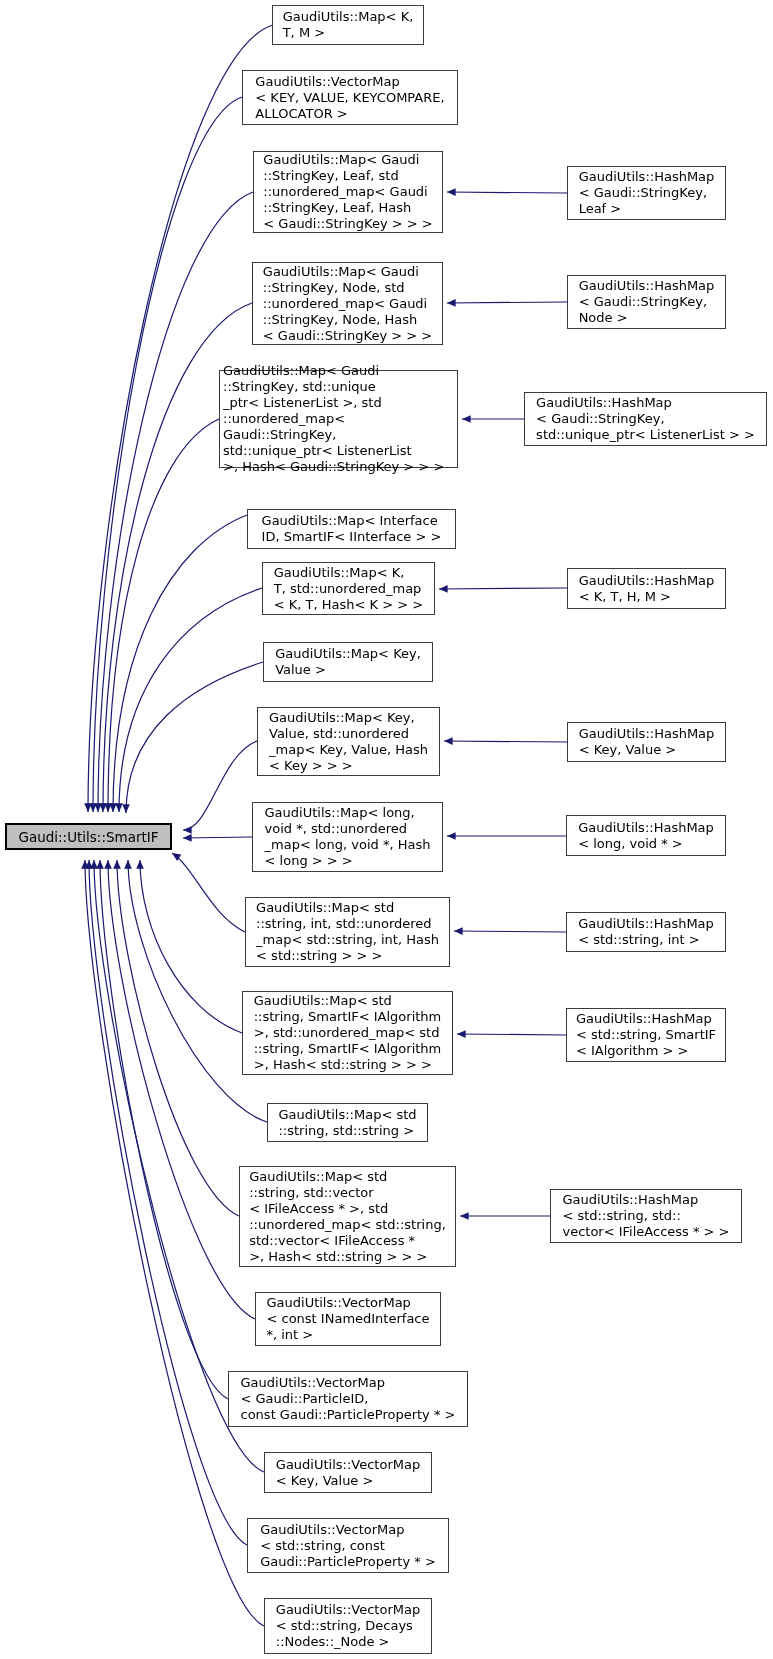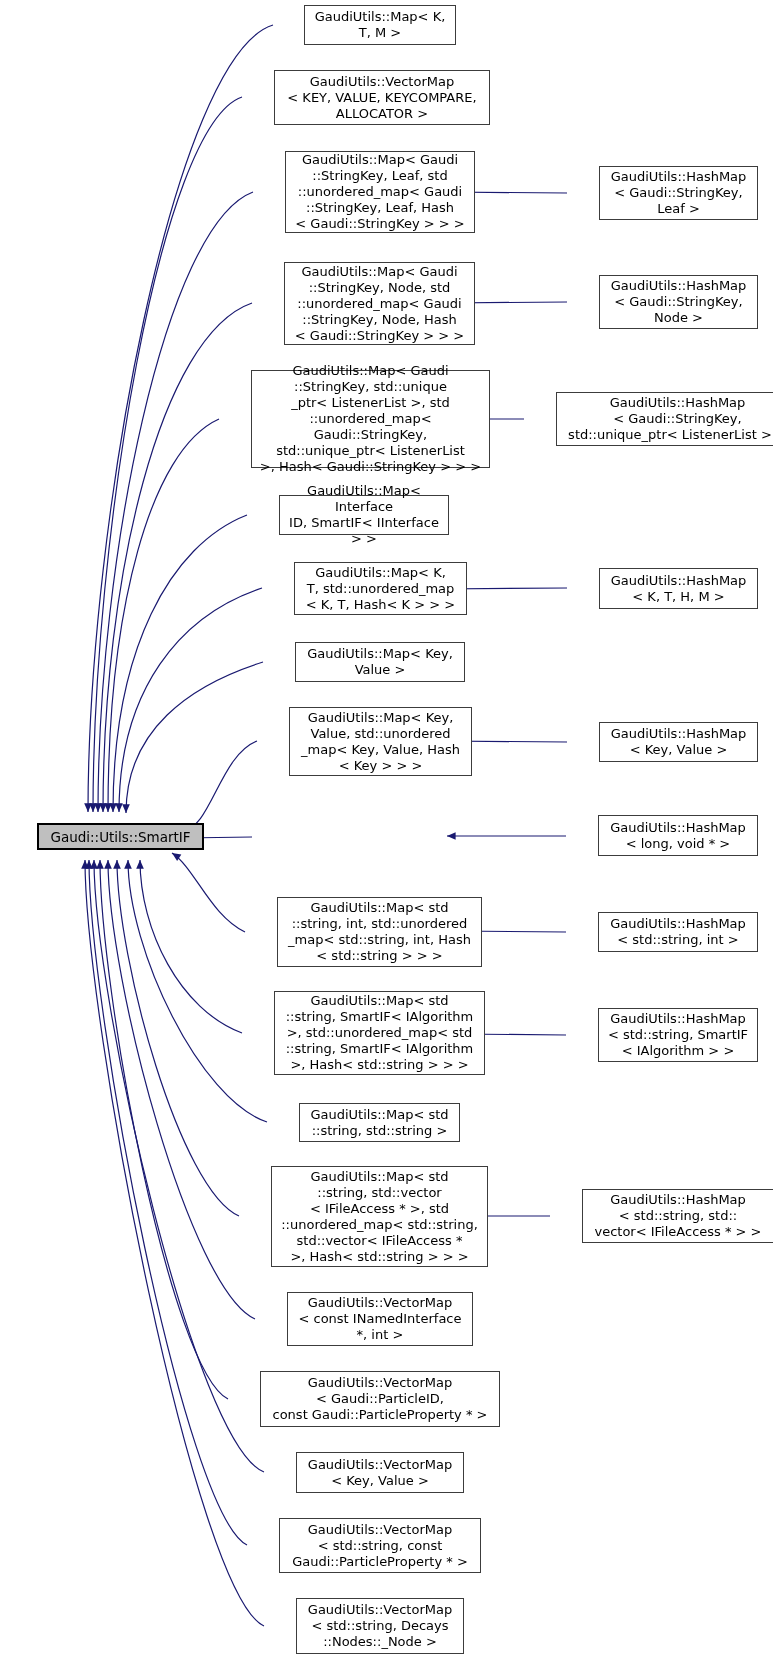--- a/index.html
+++ b/index.html
@@ -10,26 +10,24 @@
     font-family:"DejaVu Sans","Liberation Sans",sans-serif;
     color:#000000;
   }
   #edges{position:absolute;left:0;top:0;width:773px;height:1659px;}
   .node{
     position:absolute;
     box-sizing:border-box;
     border:1.3px solid #3c3c3c;
     background:#ffffff;
     display:flex;align-items:center;justify-content:center;
-    text-align:center;
     white-space:pre-line;
     font-size:13px;line-height:16px;
     padding:10px 3px;
     cursor:pointer;
-    margin-left:32px;
   }
   .base{
     border:2px solid #000000;
     background:#bfbfbf;
     font-size:13.5px;
     cursor:default;
   }
 </style>
 </head>
 <body>
@@ -91,31 +89,35 @@
 ::StringKey, Node, std
 ::unordered_map&lt; Gaudi
 ::StringKey, Node, Hash
 &lt; Gaudi::StringKey &gt; &gt; &gt;</div>
   <div class="node" style="left:219px;top:370px;width:239px;height:98px;">GaudiUtils::Map&lt; Gaudi
 ::StringKey, std::unique
 _ptr&lt; ListenerList &gt;, std
 ::unordered_map&lt; Gaudi::StringKey,
 std::unique_ptr&lt; ListenerList
 &gt;, Hash&lt; Gaudi::StringKey &gt; &gt; &gt;</div>
-  <div class="node" style="left:247px;top:495px;width:170px;height:40px;">GaudiUtils::Map&lt; Interface
+  <div class="node" style="left:247px;top:509px;width:209px;height:40px;">GaudiUtils::Map&lt; Interface
 ID, SmartIF&lt; IInterface &gt; &gt;</div>
   <div class="node" style="left:262px;top:562px;width:173px;height:53px;">GaudiUtils::Map&lt; K,
 T, std::unordered_map
 &lt; K, T, Hash&lt; K &gt; &gt; &gt;</div>
   <div class="node" style="left:263px;top:642px;width:170px;height:40px;">GaudiUtils::Map&lt; Key,
 Value &gt;</div>
   <div class="node" style="left:257px;top:707px;width:183px;height:69px;">GaudiUtils::Map&lt; Key,
 Value, std::unordered
 _map&lt; Key, Value, Hash
 &lt; Key &gt; &gt; &gt;</div>
+  <div class="node" style="left:252px;top:802px;width:191px;height:70px;">GaudiUtils::Map&lt; long,
+void *, std::unordered
+_map&lt; long, void *, Hash
+&lt; long &gt; &gt; &gt;</div>
   <div class="node" style="left:245px;top:897px;width:205px;height:70px;">GaudiUtils::Map&lt; std
 ::string, int, std::unordered
 _map&lt; std::string, int, Hash
 &lt; std::string &gt; &gt; &gt;</div>
   <div class="node" style="left:242px;top:991px;width:211px;height:84px;">GaudiUtils::Map&lt; std
 ::string, SmartIF&lt; IAlgorithm
 &gt;, std::unordered_map&lt; std
 ::string, SmartIF&lt; IAlgorithm
 &gt;, Hash&lt; std::string &gt; &gt; &gt;</div>
   <div class="node" style="left:267px;top:1103px;width:161px;height:39px;">GaudiUtils::Map&lt; std

